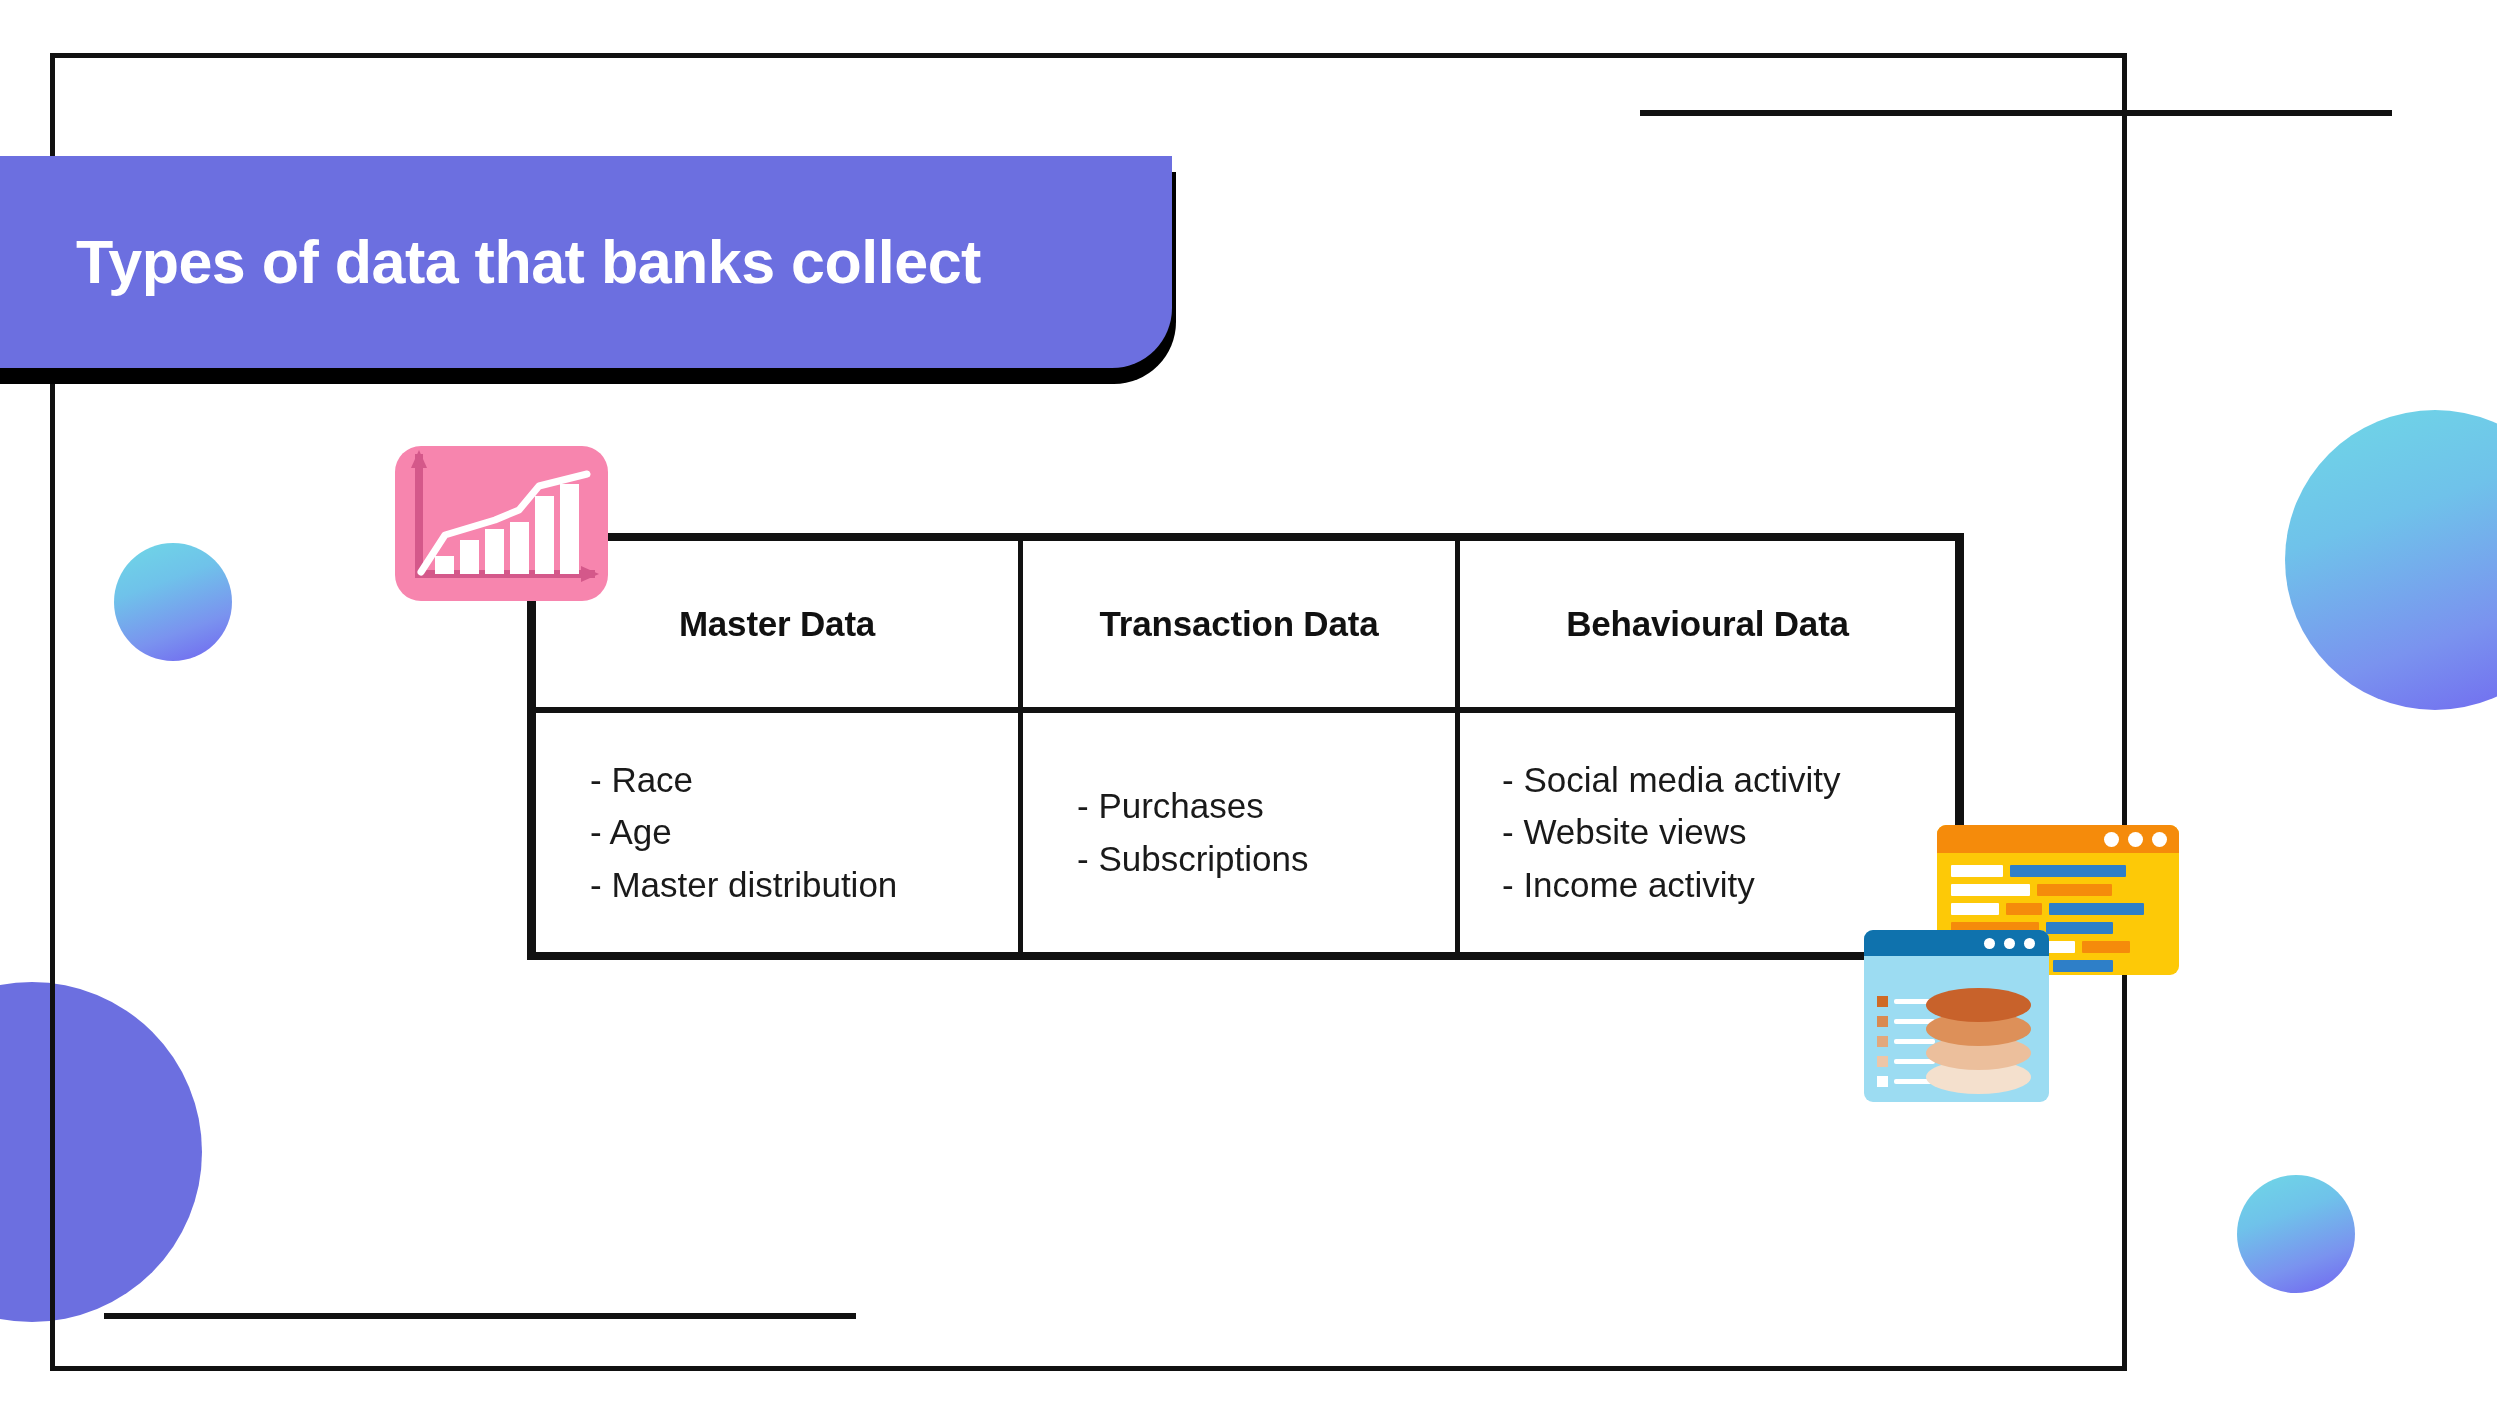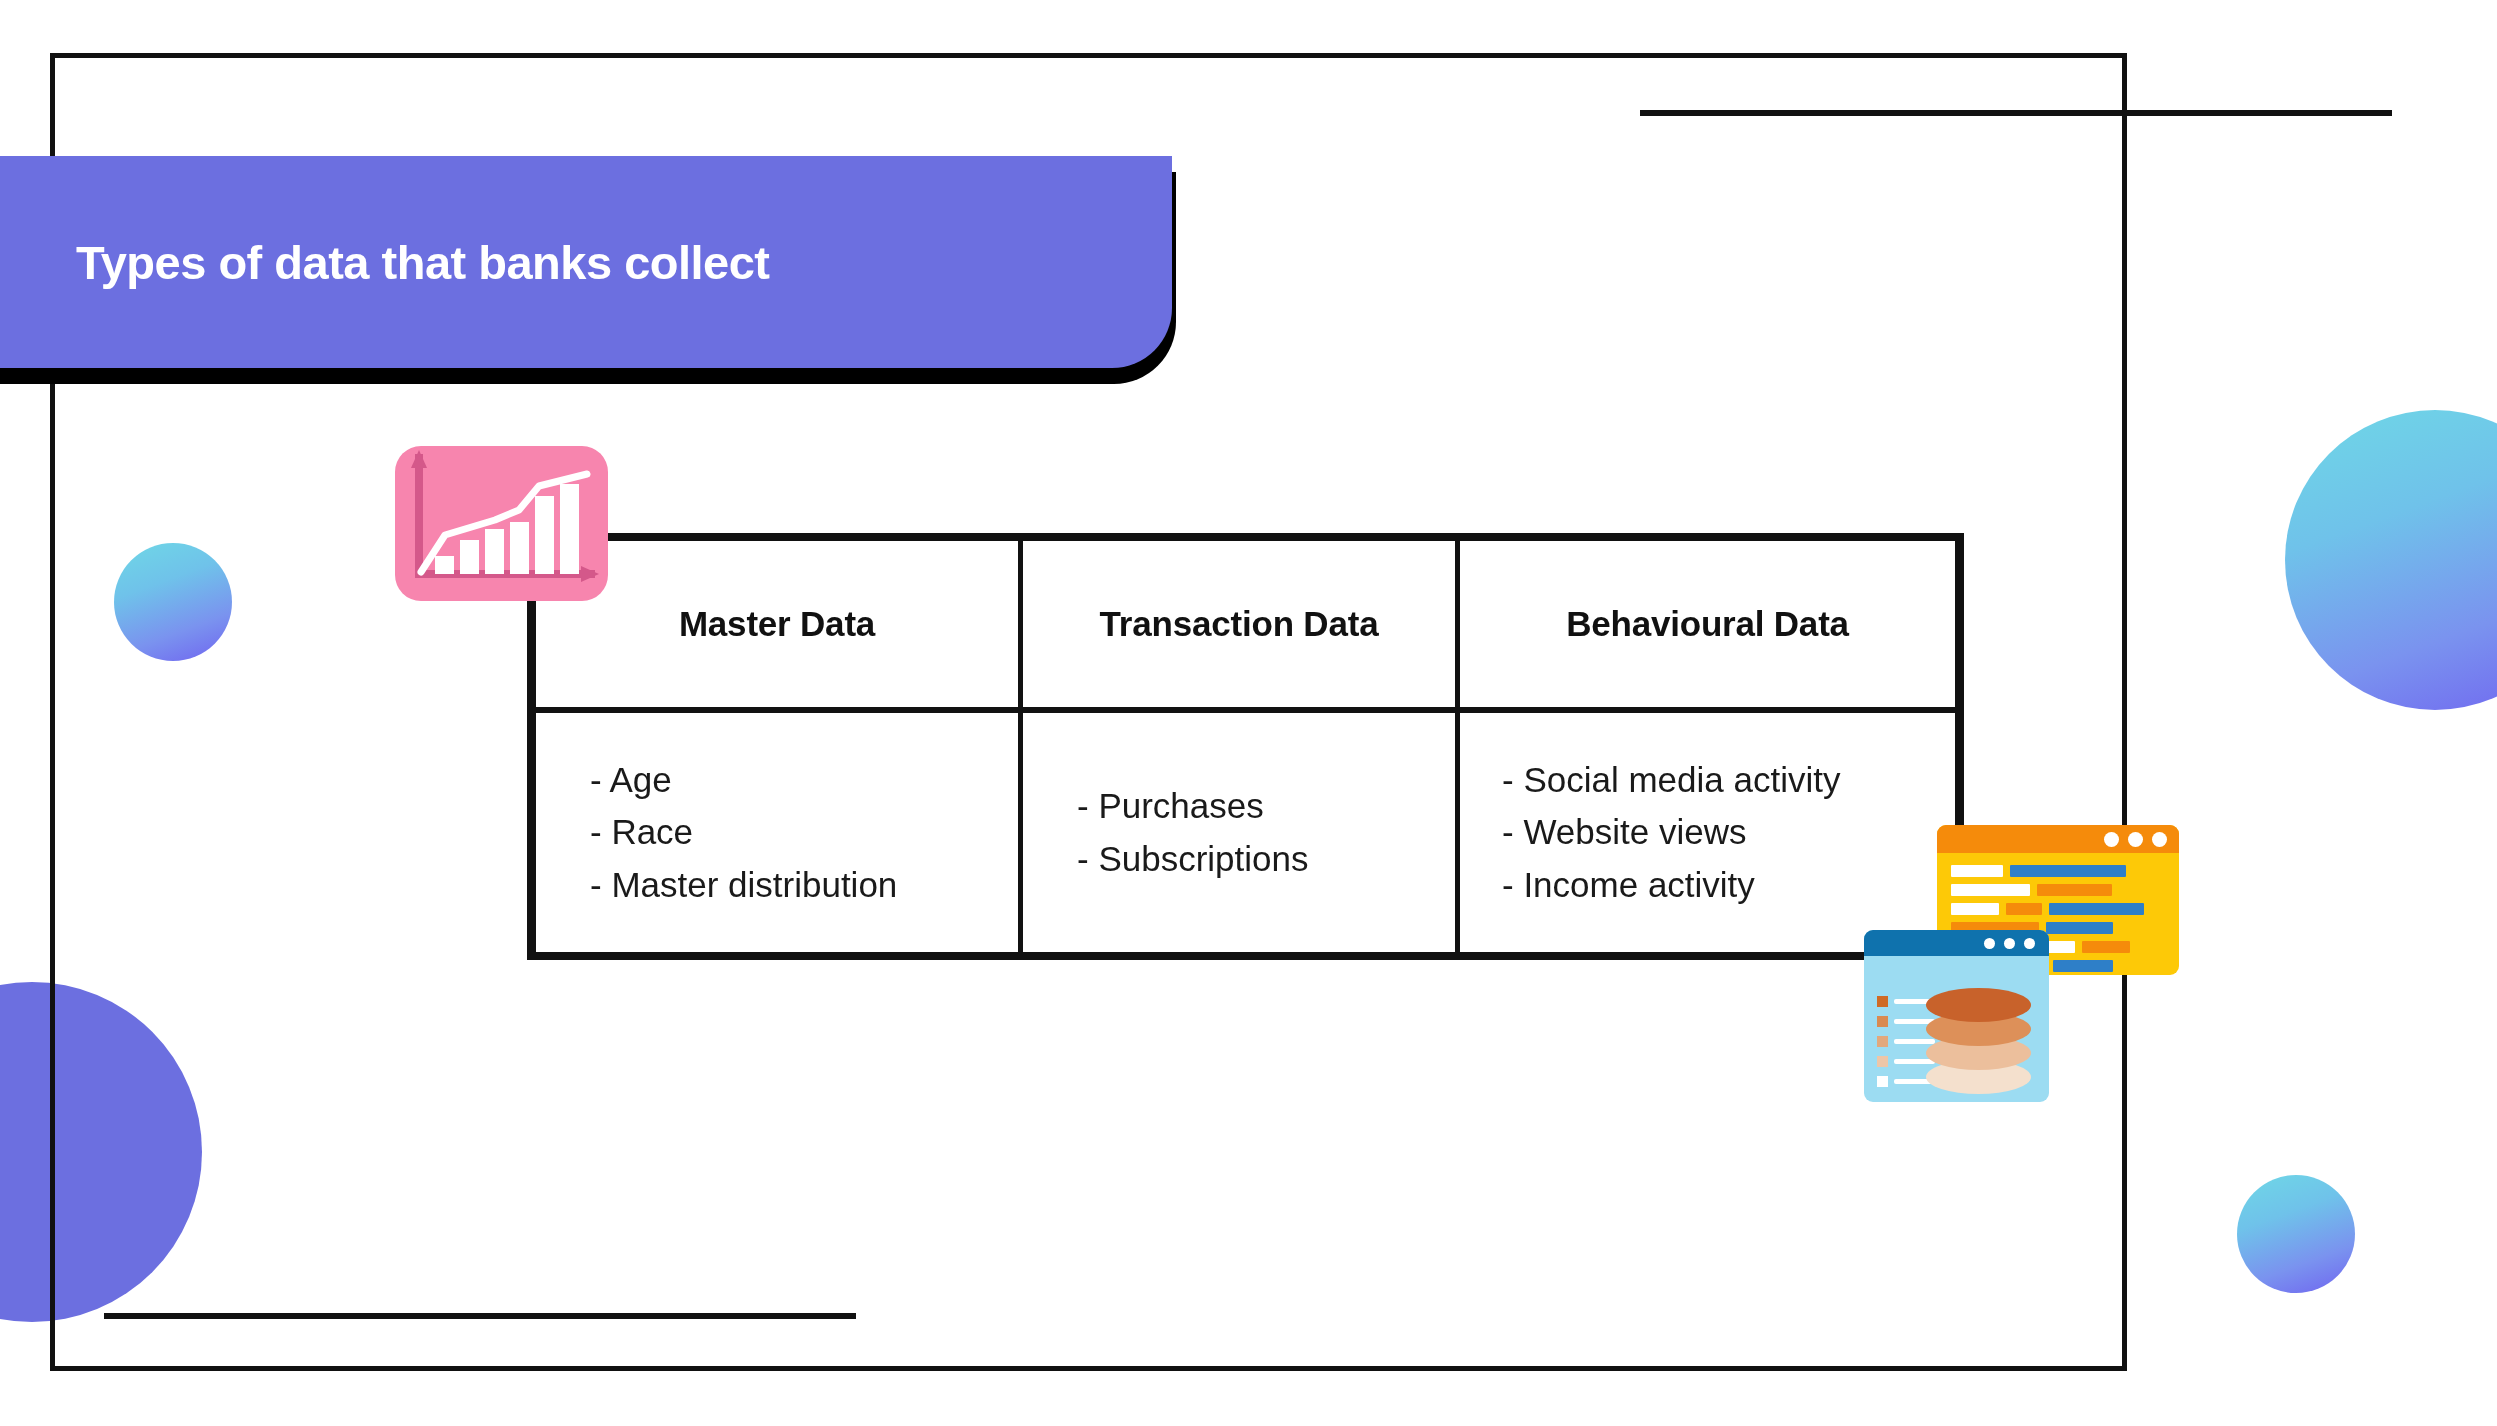--- a/index.html
+++ b/index.html
@@ -32,21 +32,21 @@
   #banner-shadow{
     position:absolute;left:-40px;top:172px;width:1216px;height:212px;
     background:#000;border-bottom-right-radius:62px;
   }
   #banner{
     position:absolute;left:-40px;top:156px;width:1212px;height:212px;
     background:#6c6fe0;border-bottom-right-radius:60px;
     display:flex;align-items:center;
   }
   #banner-title{
-    color:#ffffff;font-size:47px;font-weight:700;letter-spacing:-0.5px;
+    color:#ffffff;font-size:61px;font-weight:700;letter-spacing:-0.5px;
     margin-left:116px;white-space:nowrap;
     font-family:"Liberation Sans",sans-serif;
   }
 
   
   #data-table{
     position:absolute;left:527px;top:533px;width:1437px;height:427px;
     box-sizing:border-box;
     border-top:8px solid #111;border-right:9px solid #111;
     border-bottom:8px solid #111;border-left:9px solid #111;
@@ -134,22 +134,22 @@
       <div class="tcell col-1">
         <div class="th-text">Transaction Data</div>
       </div>
       <div class="tcell col-2">
         <div class="th-text">Behavioural Data</div>
       </div>
     </div>
     <div class="trow" id="body-row">
       <div class="tcell col-0">
         <ul class="cell-list">
+          <li>- Race</li>
           <li>- Age</li>
-          <li>- Race</li>
           <li>- Master distribution</li>
         </ul>
       </div>
       <div class="tcell col-1">
         <ul class="cell-list">
           <li>- Purchases</li>
           <li>- Subscriptions</li>
         </ul>
       </div>
       <div class="tcell col-2">

